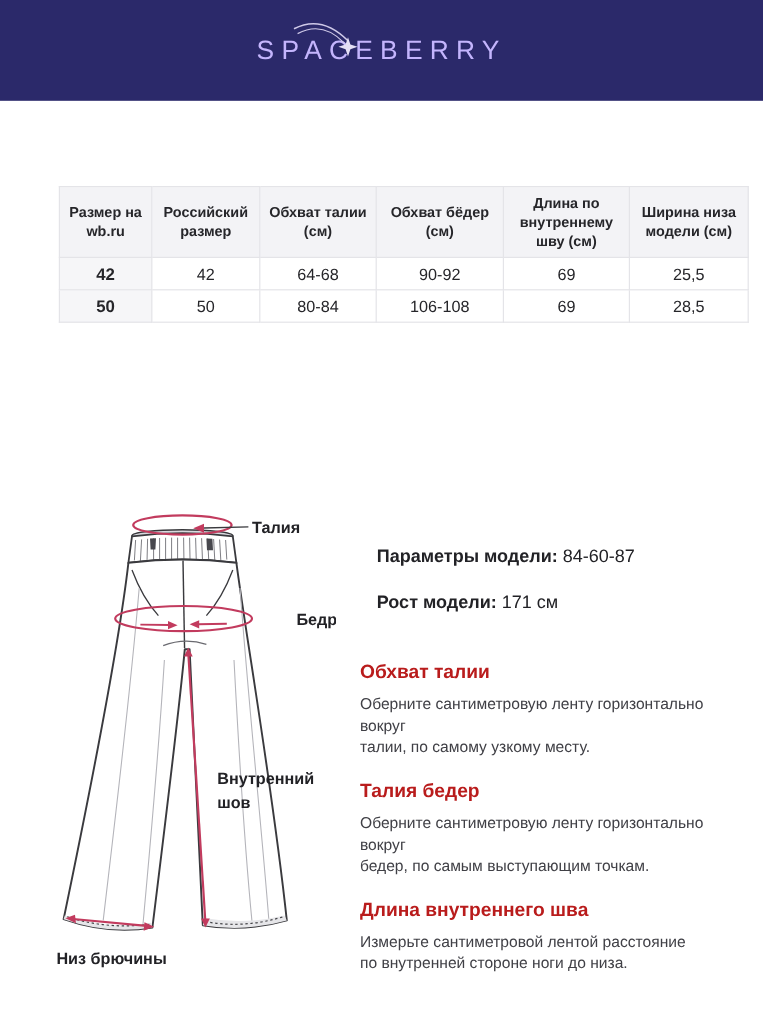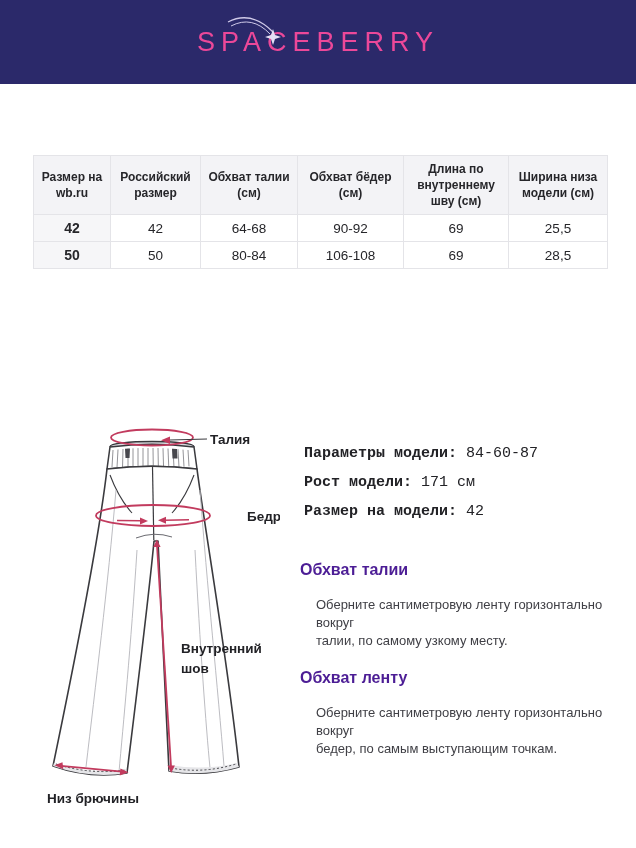--- a/index.html
+++ b/index.html
@@ -8,27 +8,27 @@
     background:#ffffff; font-family:"Liberation Sans", sans-serif;
   }
 
   
   .brand-header {
     position:absolute; left:0; top:0; width:636px; height:84px;
     background:#2b296a; display:flex; align-items:center; justify-content:center;
   }
   .logo-wrap { position:relative; display:inline-block; }
   .logo-text {
-    color:#ec4899; font-size:27px; letter-spacing:6px; font-weight:500;
+    color:#c4b5fd; font-size:22px; letter-spacing:6px; font-weight:500;
   }
   .star-swoosh { position:absolute; left:28px; top:-15px; }
 
   
   .size-table {
-    position:absolute; left:33px; top:155px;
+    position:absolute; left:49px; top:155px;
     border-collapse:collapse; table-layout:fixed;padding-left:12px;
   }
   .size-table th, .size-table td {
     border:1px solid #e4e4e8; text-align:center; vertical-align:middle;
     padding:0 5px;
   }
   .size-table th {
     background:#f3f3f6; font-size:12px; font-weight:700; color:#26262a;
     height:58px; line-height:1.35;
   }
@@ -38,25 +38,25 @@
   }
   .size-table td.first { background:#f6f6f8; font-weight:700; font-size:14px; }
 
   
   .pants-diagram { position:absolute; left:20px; top:415px; }
   .dlabel { font-family:"Liberation Sans", sans-serif; font-size:13.5px; font-weight:600; fill:#222226; }
 
   
   .info-col { position:absolute; left:300px; top:437px; width:322px; color:#222226; }
   .model-lines { margin-bottom:36px; }
-  .model-lines p { margin:4px; font-size:15px; line-height:25px;font-family:Liberation Mono, monospace; }
+  .model-lines p { margin:14px; font-size:15px; line-height:25px; }
   .model-lines .b { font-weight:700; }
   .section { margin-bottom:18px; }
-  .section h3 { margin:0 0 7px 0; font-size:16px; line-height:20px; font-weight:700; color:#4c1d95; }
-  .section p { margin:16px; font-size:13px; line-height:18px; color:#404046; white-space:pre-line; }
+  .section h3 { margin:0 0 7px 0; font-size:16px; line-height:20px; font-weight:700; color:#b91c1c; }
+  .section p { margin:0; font-size:13px; line-height:18px; color:#404046; white-space:pre-line; }
 </style>
 </head>
 <body>
 
 <div class="page">
 
   <header class="brand-header">
     <div class="logo-wrap">
       <svg class="star-swoosh" width="58" height="36" viewBox="0 0 58 36">
         <path d="M3,10 Q26,-2 48,20" fill="none" stroke="#cfc9e8" stroke-width="1.3"></path>
@@ -145,30 +145,34 @@
     <text class="dlabel" x="227" y="106">Бедра</text>
     <text class="dlabel" x="161" y="238">Внутренний</text>
     <text class="dlabel" x="161" y="258">шов</text>
     <text class="dlabel" x="27" y="388">Низ брючины</text>
   </svg>
 
   <div class="info-col">
     <div class="model-lines">
       <p><span class="b">Параметры модели:</span> <span>84-60-87</span></p>
       <p><span class="b">Рост модели:</span> <span>171 см</span></p>
-      <p><span class="b">Размер на модели:</span> <span>42</span></p>
     </div>
 
     <div class="section">
       <h3>Обхват талии</h3>
       <p>Оберните сантиметровую ленту горизонтально вокруг
 талии, по самому узкому месту.</p>
     </div>
 
     <div class="section">
-      <h3>Обхват ленту</h3>
+      <h3>Талия бедер</h3>
       <p>Оберните сантиметровую ленту горизонтально вокруг
 бедер, по самым выступающим точкам.</p>
     </div>
 
+    <div class="section">
+      <h3>Длина внутреннего шва</h3>
+      <p>Измерьте сантиметровой лентой расстояние
+по внутренней стороне ноги до низа.</p>
+    </div>
   </div>
 
 </div>
 
 </body></html>

